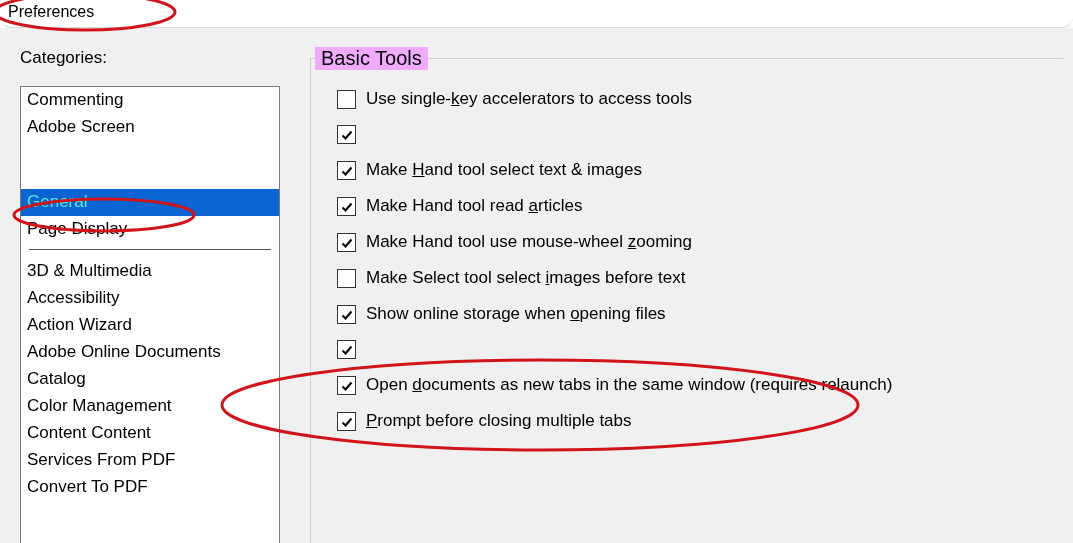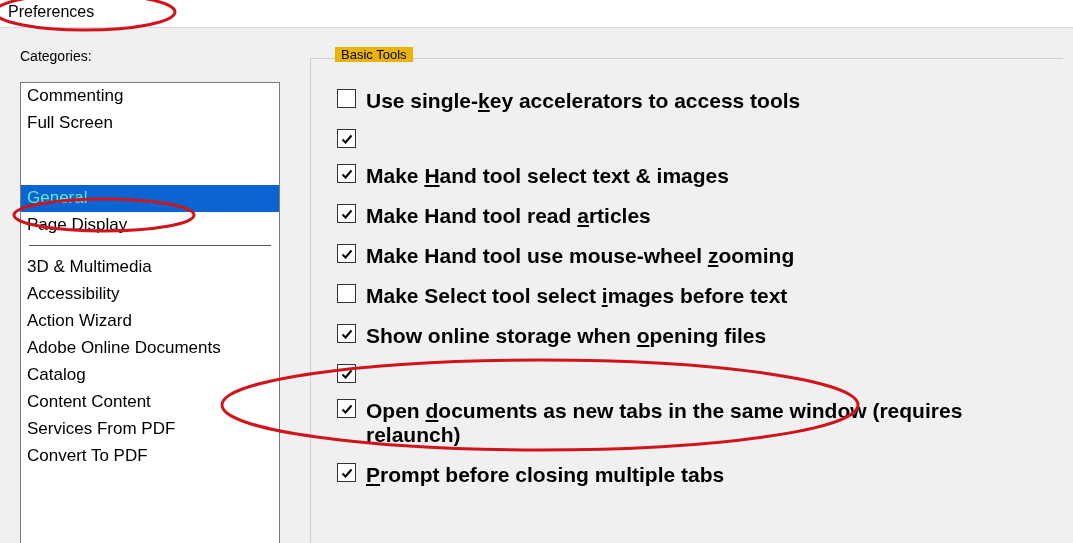--- a/index.html
+++ b/index.html
@@ -13,35 +13,36 @@
     height: 543px;
     overflow: hidden;
   }
   .title-bar {
     height: 28px;
     padding: 3px 8px 0 8px;
     font-size: 16px;
     border-bottom: 1px solid #d9d9d9;
     box-sizing: border-box;
     background: #fff;
+    border-radius: 11px;
   }
   .body-area {
     background: #f0f0f0;
     width: 100%;
     height: calc(100% - 28px);
     display: flex;
     box-sizing: border-box;
     padding: 20px 10px 0 20px;
   }
   .left-col {
     width: 260px;
     flex: 0 0 260px;
   }
   .cats-label {
-    font-size: 14px;
+    font-size: 17px;
     margin-bottom: 18px;
   }
   .listbox {
     background: #fff;
     border: 1px solid #7a7a7a;
     border-bottom: none; 
     height: 508px;
     overflow: hidden;
     box-sizing: border-box;
   }
@@ -72,31 +73,30 @@
     border-right: none;
     border-bottom: none;
     margin-top: 10px;
     padding: 30px 10px 10px 26px;
     box-sizing: border-box;
     height: 510px;
   }
   .group-legend {
     position: absolute;
     top: -12px;
-    left: 24px;
-    background: #eab308;
+    left: 4px;
+    background: #f0abfc;
     padding: 0 6px;
-    font-size: 13px;
+    font-size: 20px;
   }
   .opt-row {
     display: flex;
-    align-items: flex-start;
+    align-items: flex-end;
     margin-bottom: 16px;
-    font-size: 21px;
-    font-weight: bold;
+    font-size: 17px;
   }
   .chk {
     width: 17px;
     height: 17px;
     border: 1px solid #333;
     margin-right: 10px;
     display: inline-flex;
     align-items: center;
     justify-content: center;
     background: #fff;
@@ -120,29 +120,30 @@
 
 <div class="title-bar">
   <span>Preferences</span>
 </div>
 
 <div class="body-area">
   <div class="left-col">
     <div class="cats-label">Categories:</div>
     <div class="listbox" id="listbox">
         <div class="item">Commenting</div>
-        <div class="item">Full Screen</div>
+        <div class="item">Adobe Screen</div>
         <div class="item selected">General</div>
         <div class="item">Page Display</div>
         <hr class="sep">
         <div class="item">3D &amp; Multimedia</div>
         <div class="item">Accessibility</div>
         <div class="item">Action Wizard</div>
         <div class="item">Adobe Online Documents</div>
         <div class="item">Catalog</div>
+        <div class="item">Color Management</div>
         <div class="item">Content Content</div>
         <div class="item">Services From PDF</div>
         <div class="item">Convert To PDF</div>
       </div>
   </div>
   <div class="right-col">
     <div class="groupbox">
       <div class="group-legend">Basic Tools</div>
       <div id="options">
           <div class="opt-row">

